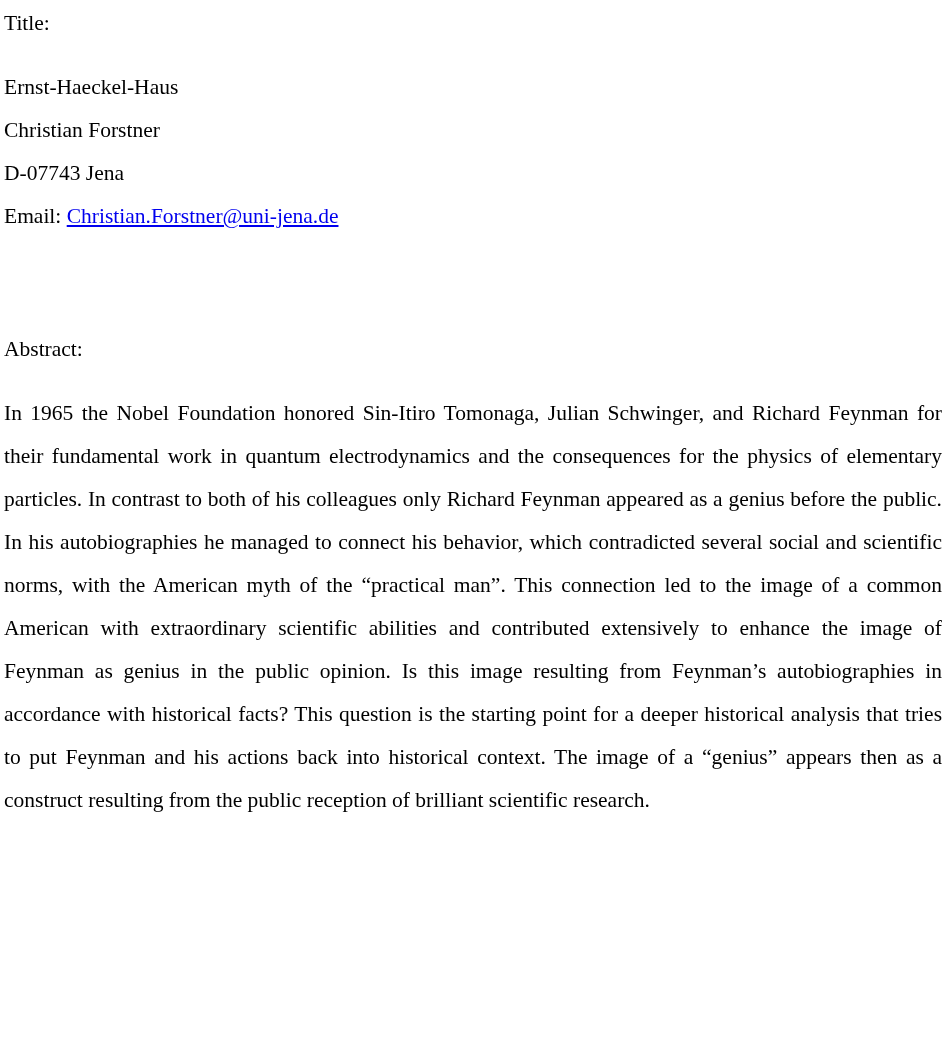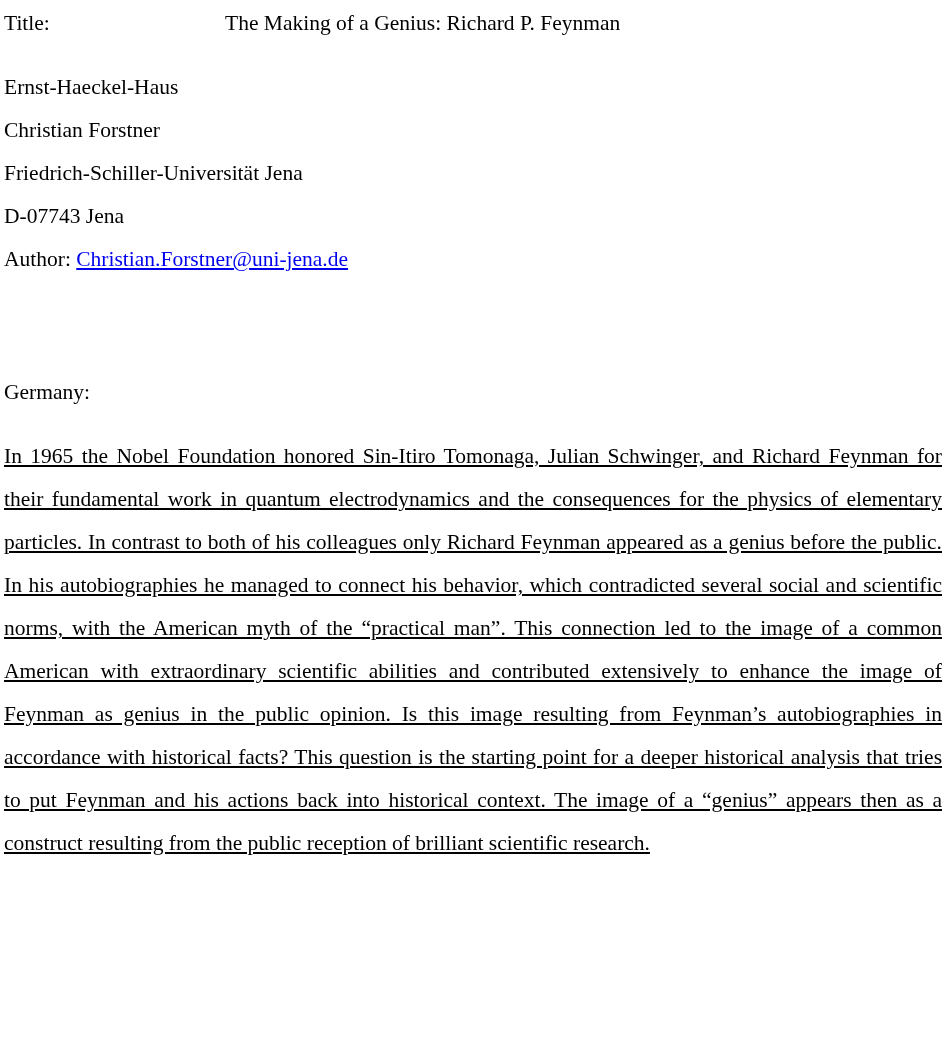--- a/index.html
+++ b/index.html
@@ -49,42 +49,39 @@
   }
   .abstract-label {
     margin-top: 90px;
     line-height: 43px;
     margin-bottom: 21px;
   }
   .abstract-text {
     margin: 0;
     text-align: justify;
     line-height: 43px;
-    text-decoration: underline;
   }
 </style>
 </head>
 <body>
 
 <div class="page">
 
   <div class="row title-row">
     <div class="label-col">Title:</div>
-    <div class="value-col">The Making of a Genius: Richard P. Feynman</div>
   </div>
 
   <div class="row author-row">
     <div class="value-col">
       <div class="author-line">Ernst-Haeckel-Haus</div>
       <div class="author-line">Christian Forstner</div>
-      <div class="author-line">Friedrich-Schiller-Universität Jena</div>
       <div class="author-line">D-07743 Jena</div>
       <div class="email-line">
-        <span>Author: </span><a class="email-link" href="#">Christian.Forstner@uni-jena.de</a>
+        <span>Email: </span><a class="email-link" href="#">Christian.Forstner@uni-jena.de</a>
       </div>
     </div>
   </div>
 
-  <div class="abstract-label">Germany:</div>
+  <div class="abstract-label">Abstract:</div>
 
   <p class="abstract-text">In 1965 the Nobel Foundation honored Sin-Itiro Tomonaga, Julian Schwinger, and Richard Feynman for their fundamental work in quantum electrodynamics and the consequences for the physics of elementary particles. In contrast to both of his colleagues only Richard Feynman appeared as a genius before the public. In his autobiographies he managed to connect his behavior, which contradicted several social and scientific norms, with the American myth of the “practical man”. This connection led to the image of a common American with extraordinary scientific abilities and contributed extensively to enhance the image of Feynman as genius in the public opinion. Is this image resulting from Feynman’s autobiographies in accordance with historical facts? This question is the starting point for a deeper historical analysis that tries to put Feynman and his actions back into historical context. The image of a “genius” appears then as a construct resulting from the public reception of brilliant scientific research.</p>
 
 </div>
 
 </body></html>

